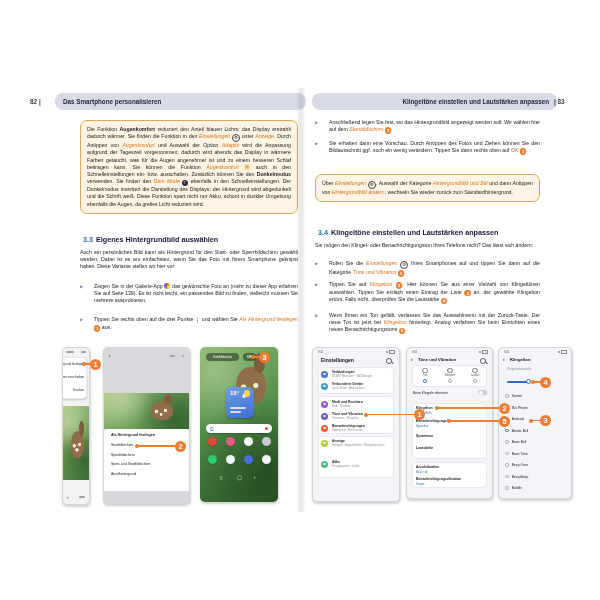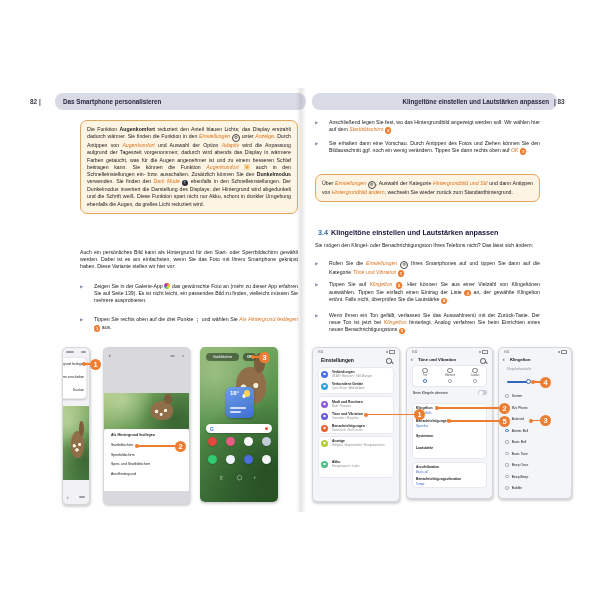--- a/index.html
+++ b/index.html
@@ -112,20 +112,24 @@
 </style>
 </head>
 <body>
 
 <div class="abs" style="left:25px;top:88px;width:275px;height:424px;">
   <div class="pagenum" style="left:5px;top:10px;">82 |</div>
   <div class="hdr l" style="left:30px;top:5px;width:243px;">Das Smartphone personalisieren</div>
 
   <div class="ibox" style="left:55px;top:32px;width:218px;"><span>Die Funktion </span><span class="b">Augenkomfort</span><span> reduziert den Anteil blauen Lichts; das Display erstrahlt dadurch wärmer. Sie finden die Funktion in den </span><span class="term">Einstellungen</span><span> </span><span class="ic ic-gear"></span><span> unter </span><span class="term">Anzeige</span><span>. Durch Antippen von </span><span class="term">Augenkomfort</span><span> und Auswahl der Option </span><span class="term">Adaptiv</span><span> wird die Anpassung aufgrund der Tageszeit vorgenommen; dadurch wird abends das Display in wärmere Farben getaucht, was für die Augen angenehmer ist und zu einem besseren Schlaf beitragen kann. Sie können die Funktion </span><span class="term">Augenkomfort</span><span> </span><span class="ic ic-eye-comfort"></span><span> auch in den Schnelleinstellungen ein- bzw. ausschalten. Zusätzlich können Sie den </span><span class="b">Dunkelmodus</span><span> verwenden. Sie finden den </span><span class="term">Dark Mode</span><span> </span><span class="ic ic-dark-mode"></span><span> ebenfalls in den Schnelleinstellungen. Der Dunkelmodus invertiert die Darstellung des Displays: der Hintergrund wird abgedunkelt und die Schrift weiß. Diese Funktion spart nicht nur Akku, schont in dunkler Umgebung ebenfalls die Augen, da grelles Licht reduziert wird.</span></div>
 
+  <div class="sec" style="left:55px;top:147px;width:218px;">
+    <span class="num">3.3</span>
+    <span>Eigenes Hintergrundbild auswählen</span>
+  </div>
 
   <div class="par" style="left:55px;top:161px;width:218px;">Auch ein persönliches Bild kann als Hintergrund für den Start- oder Sperrbildschirm gewählt werden. Dabei ist es am einfachsten, wenn Sie das Foto mit Ihrem Smartphone geknipst haben. Diese Variante stellen wir hier vor:</div>
 
   <div class="blt" style="left:55px;top:195px;width:218px;">
     <span class="tri"></span>
     <span class="txt"><span>Zeigen Sie in der Galerie-App </span><span class="ic ic-gallery"></span><span> das gewünschte Foto an (mehr zu dieser App erfahren Sie auf Seite 139). Es ist nicht leicht, ein passendes Bild zu finden, vielleicht müssen Sie mehrere ausprobieren.</span></span>
   </div>
   <div class="blt" style="left:55px;top:228px;width:218px;">
     <span class="tri"></span>
     <span class="txt"><span>Tippen Sie rechts oben auf die drei Punkte </span><span class="ic ic-three-dots"></span><span> und wählen Sie </span><span class="term">Als Hintergrund festlegen</span><span> </span><span class="badge">1</span><span> aus.</span></span>

